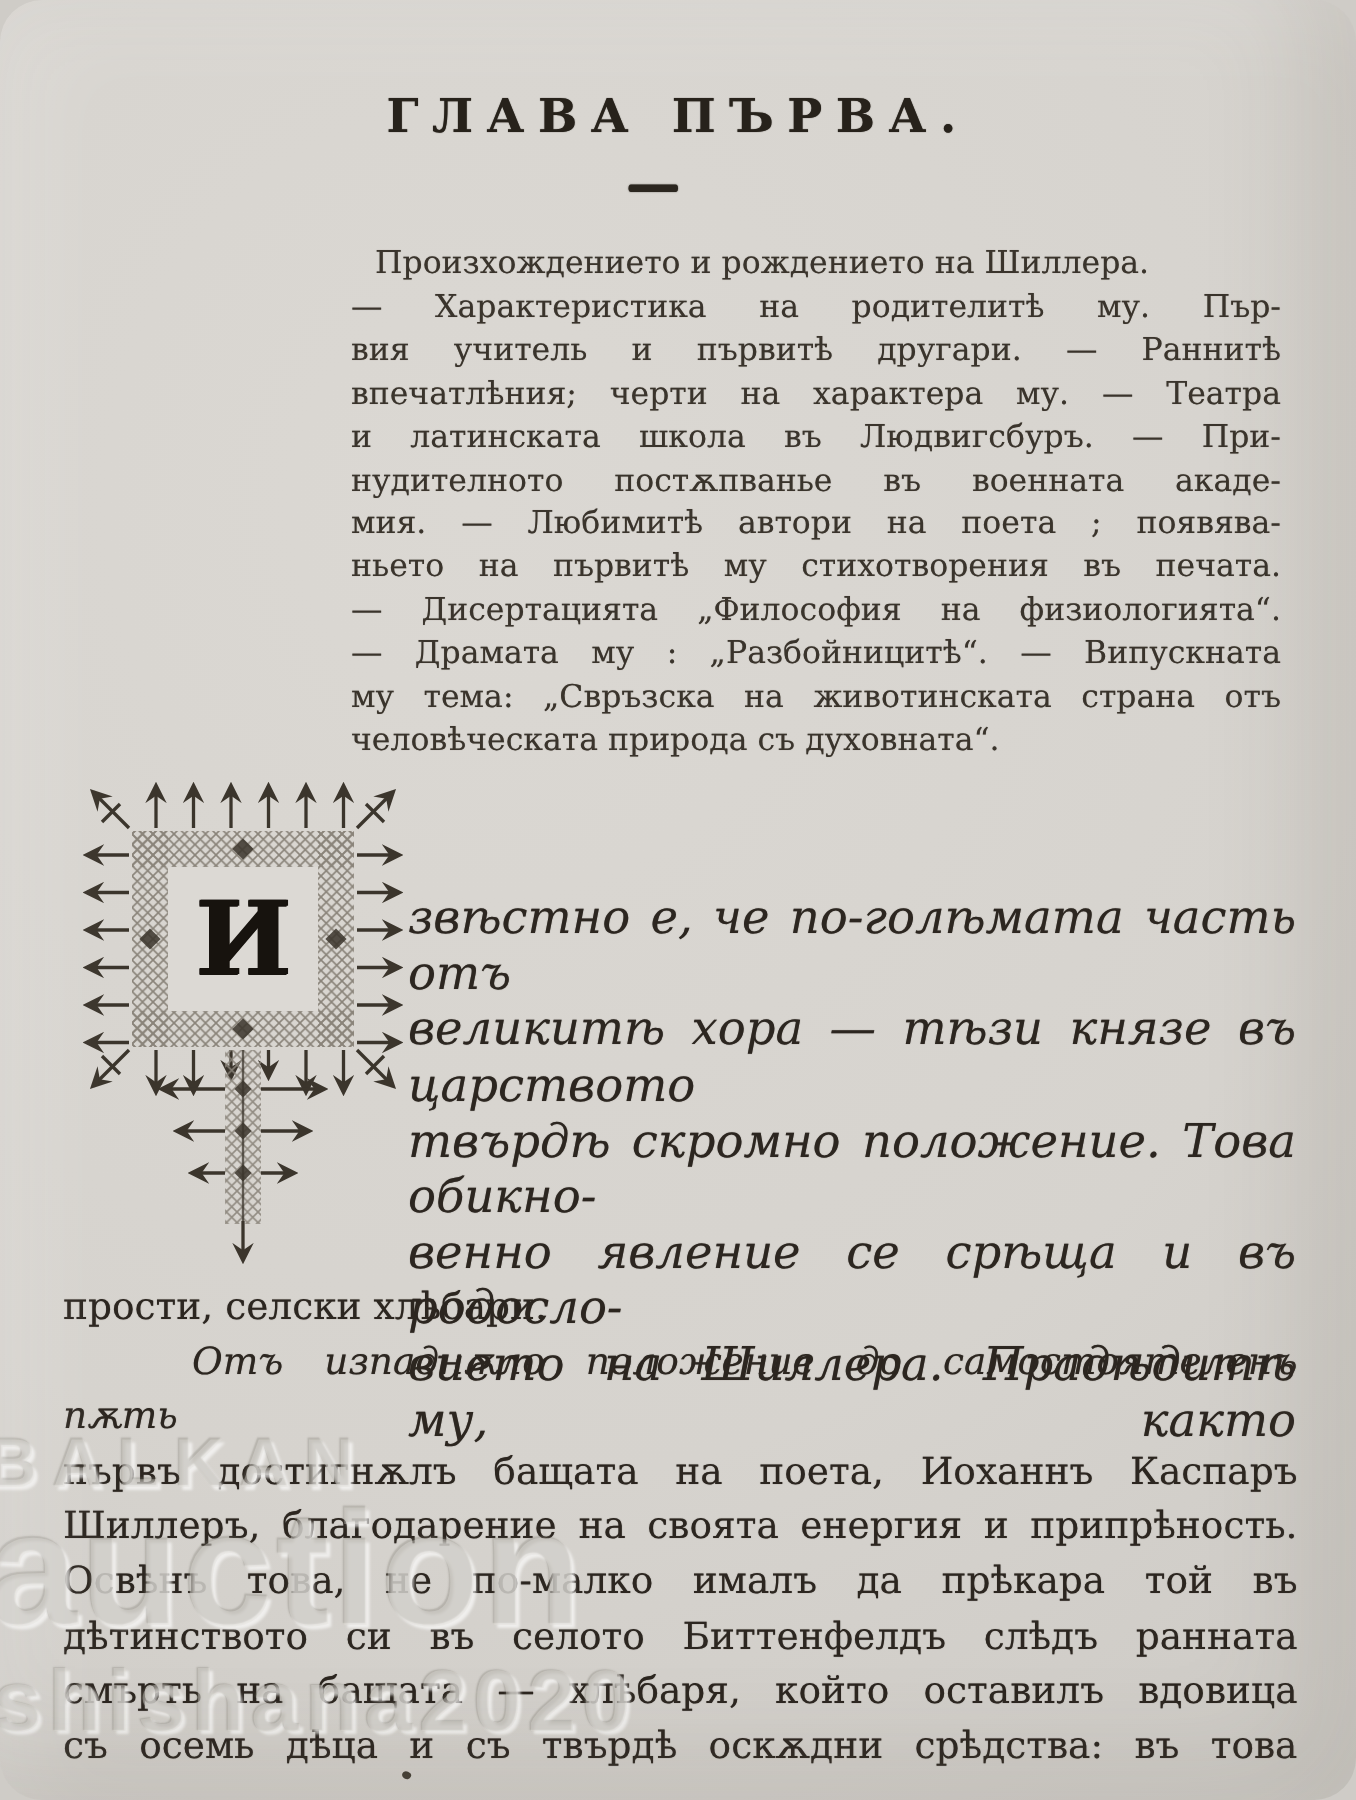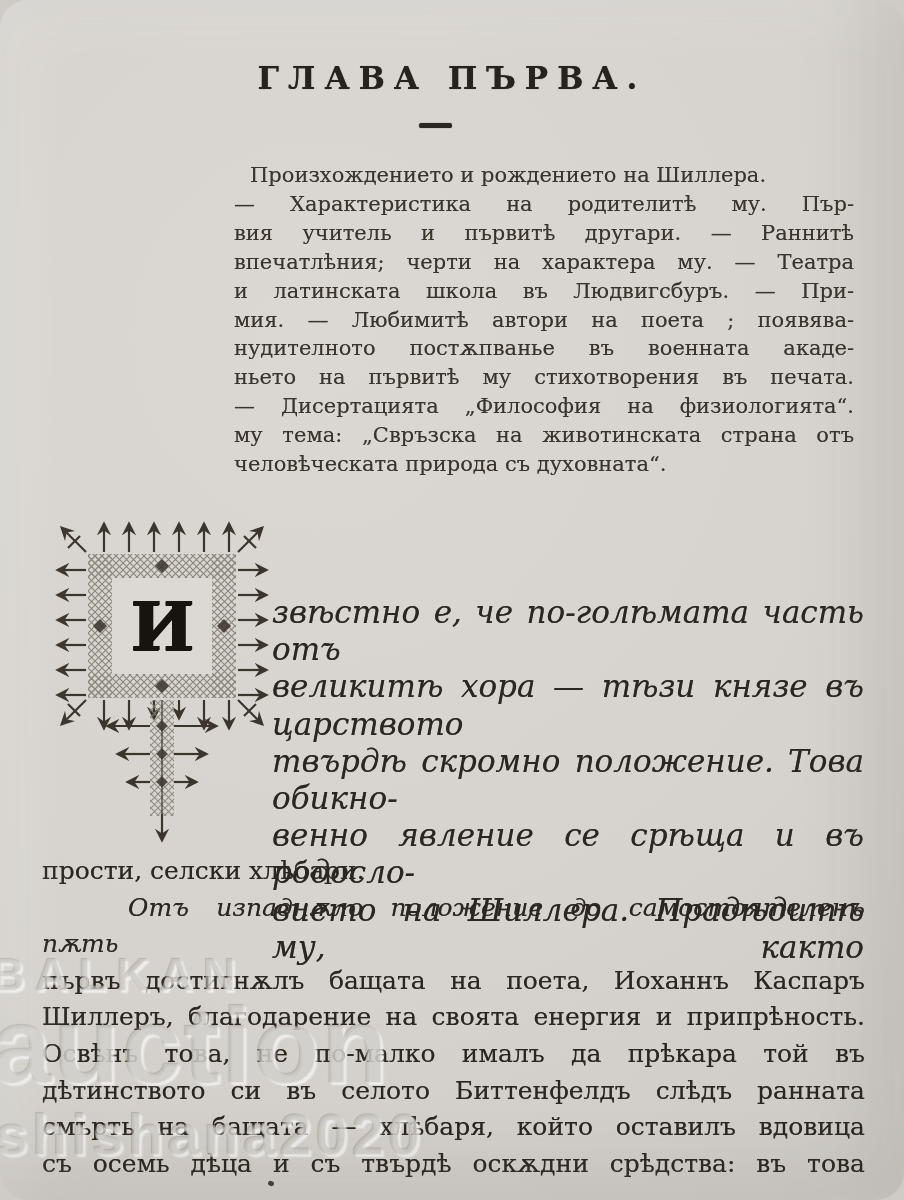--- a/index.html
+++ b/index.html
@@ -69,24 +69,25 @@
 
   <div class="heading">ГЛАВА ПЪРВА.</div>
   <div class="divider"></div>
 
   <div class="summary">
     <div class="ll first">Произхождението и рождението на Шиллера.</div>
     <div class="jl">— Характеристика на родителитѣ му. Пър-</div>
     <div class="jl">вия учитель и първитѣ другари. — Раннитѣ</div>
     <div class="jl">впечатлѣния; черти на характера му. — Театра</div>
     <div class="jl">и латинската школа въ Людвигсбуръ. — При-</div>
+    <div class="jl">нудителното постѫпванье въ военната акаде-</div>
     <div class="jl">мия. — Любимитѣ автори на поета ; появява-</div>
-    <div class="jl">нудителното постѫпванье въ военната акаде-</div>
     <div class="jl">ньето на първитѣ му стихотворения въ печата.</div>
     <div class="jl">— Дисертацията „Философия на физиологията“.</div>
+    <div class="jl">— Драмата му : „Разбойницитѣ“. — Випускната</div>
     <div class="jl">му тема: „Свръзска на животинската страна отъ</div>
     <div class="ll">человѣческата природа съ духовната“.</div>
   </div>
 
   <svg class="ornament" viewBox="0 0 232 332" xmlns="http://www.w3.org/2000/svg">
     <defs>
       <marker id="ah" viewBox="0 0 10 10" refX="8" refY="5" markerWidth="6.5" markerHeight="6.5" orient="auto-start-reverse">
         <path d="M0,0 L10,5 L0,10 L3.5,5 z" fill="#3b352c"></path>
       </marker>
       <pattern id="xh" width="7" height="7" patternUnits="userSpaceOnUse">

